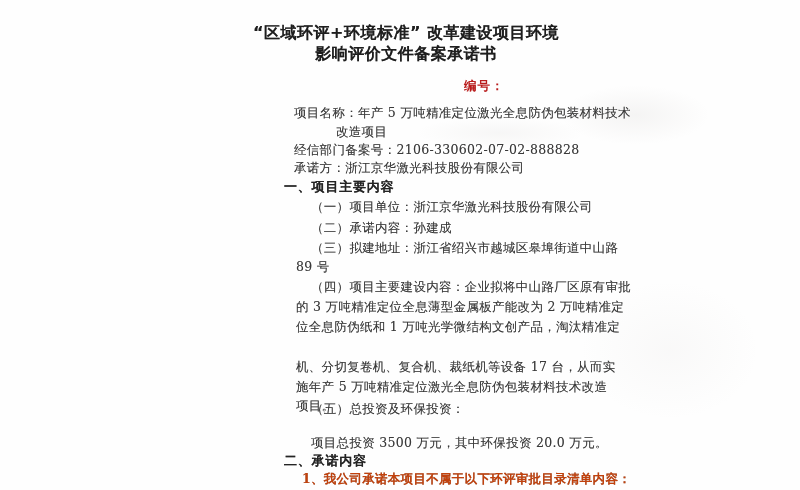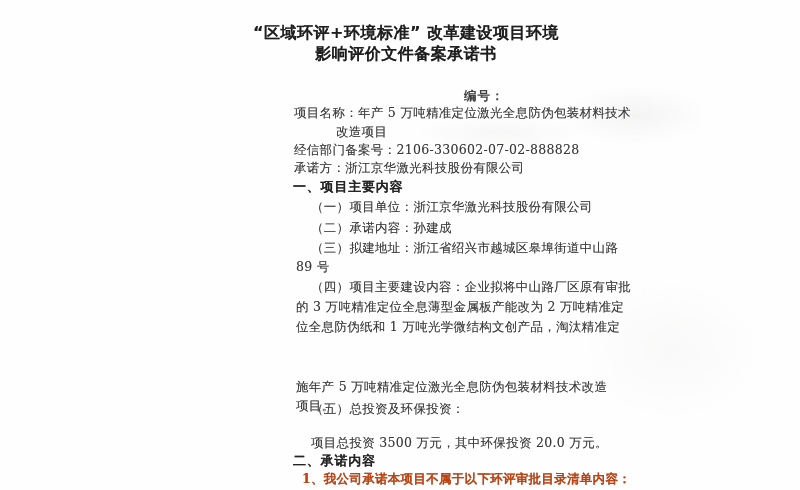--- a/index.html
+++ b/index.html
@@ -44,42 +44,42 @@
     font-weight: 700;
     font-size: 16px;
     line-height: 21px;
     color: #1e1e1e;
     letter-spacing: 0.5px;
     text-shadow: 0 0 0.6px rgba(30,30,30,0.55);
   }
   .serial {
     position: absolute;
     left: 464px;
-    top: 88px;
+    top: 78px;
     font-size: 12.5px;
-    color: #404040;
+    color: #b91c1c;
     font-weight: 600;
     letter-spacing: 1px;
   }
   .ln {
     position: absolute;
     left: 251px;
     white-space: nowrap;
     font-size: 12.5px;
     line-height: 14px;
     color: #3a3a3a;
     letter-spacing: 0.3px;
     text-shadow: 0 0 0.5px rgba(55,55,55,0.45);
     margin-left: 43px;
   }
   .ln.ind { left: 268px; }      
   .ln.cont { left: 253px; }     
   .ln.hang { left: 293px; }     
   .ln.heading {
-    left: 250px;
+    left: 241px;
     font-family: "DejaVu Sans", sans-serif;
     font-weight: 700;
     font-size: 13px;
     color: #242424;
     letter-spacing: 0.8px;
     text-shadow: 0 0 0.6px rgba(25,25,25,0.6);
   }
   .ln.strong {
     left: 259px;
     font-weight: 700;
@@ -110,20 +110,21 @@
   <div class="ln heading" style="top:180px">一、项目主要内容</div>
 
   <div class="ln ind" style="top:200px">（一）项目单位：浙江京华激光科技股份有限公司</div>
   <div class="ln ind" style="top:221px">（二）承诺内容：孙建成</div>
   <div class="ln ind" style="top:241px">（三）拟建地址：浙江省绍兴市越城区皋埠街道中山路</div>
   <div class="ln cont" style="top:260px">89 号</div>
 
   <div class="ln ind" style="top:280px">（四）项目主要建设内容：企业拟将中山路厂区原有审批</div>
   <div class="ln cont" style="top:300px">的 3 万吨精准定位全息薄型金属板产能改为 2 万吨精准定</div>
   <div class="ln cont" style="top:320px">位全息防伪纸和 1 万吨光学微结构文创产品，淘汰精准定</div>
+  <div class="ln cont" style="top:360px">机、分切复卷机、复合机、裁纸机等设备 17 台，从而实</div>
   <div class="ln cont" style="top:380px">施年产 5 万吨精准定位激光全息防伪包装材料技术改造</div>
   <div class="ln cont" style="top:399px">项目。</div>
 
   <div class="ln ind" style="top:402px">（五）总投资及环保投资：</div>
   <div class="ln ind" style="top:436px">项目总投资 3500 万元，其中环保投资 20.0 万元。</div>
 
   <div class="ln heading" style="top:454px">二、承诺内容</div>
   <div class="ln strong" style="top:472px">1、我公司承诺本项目不属于以下环评审批目录清单内容：</div>
 
 </div>

